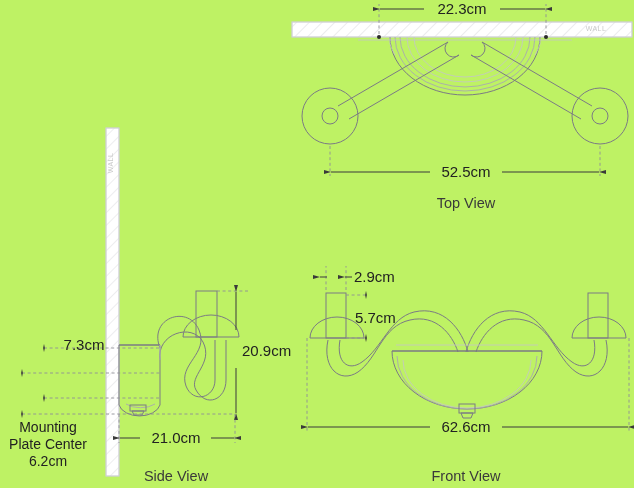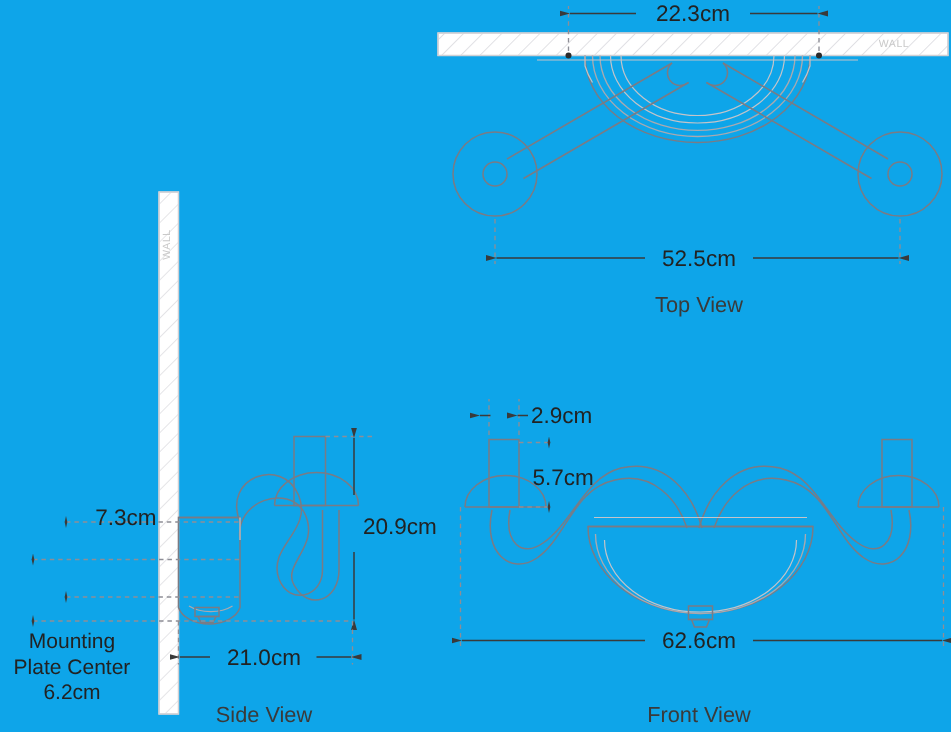--- a/index.html
+++ b/index.html
@@ -4,21 +4,21 @@
 <style>
   html, body {
     margin: 0;
     padding: 0;
     background: #ffffff;
   }
   #root {
     position: relative;
     width: 634px;
     height: 488px;
-    background: #0ea5e9;
+    background: #bef264;
     overflow: hidden;
     font-family: "Liberation Sans", sans-serif;
   }
   svg.drawing {
     position: absolute;
     left: 0;
     top: 0;
     width: 634px;
     height: 488px;
   }

